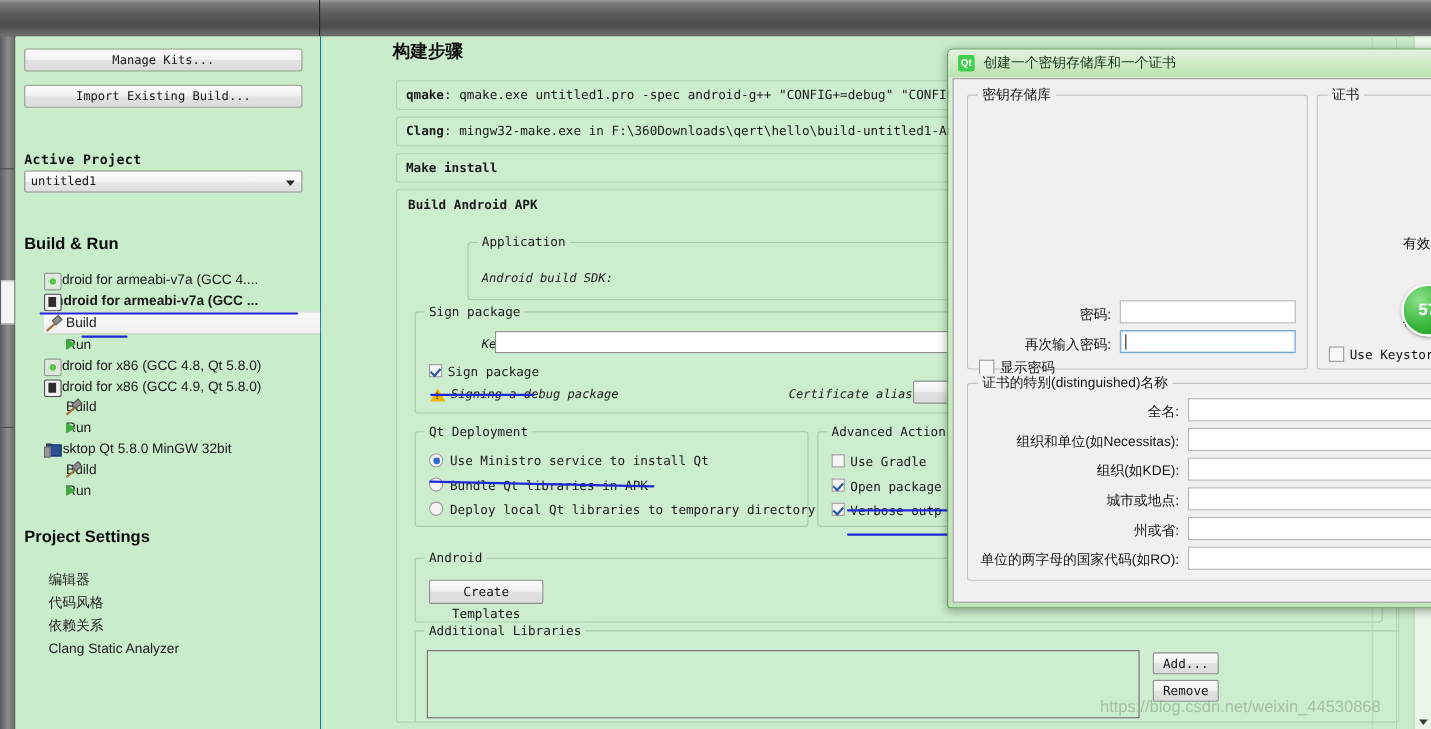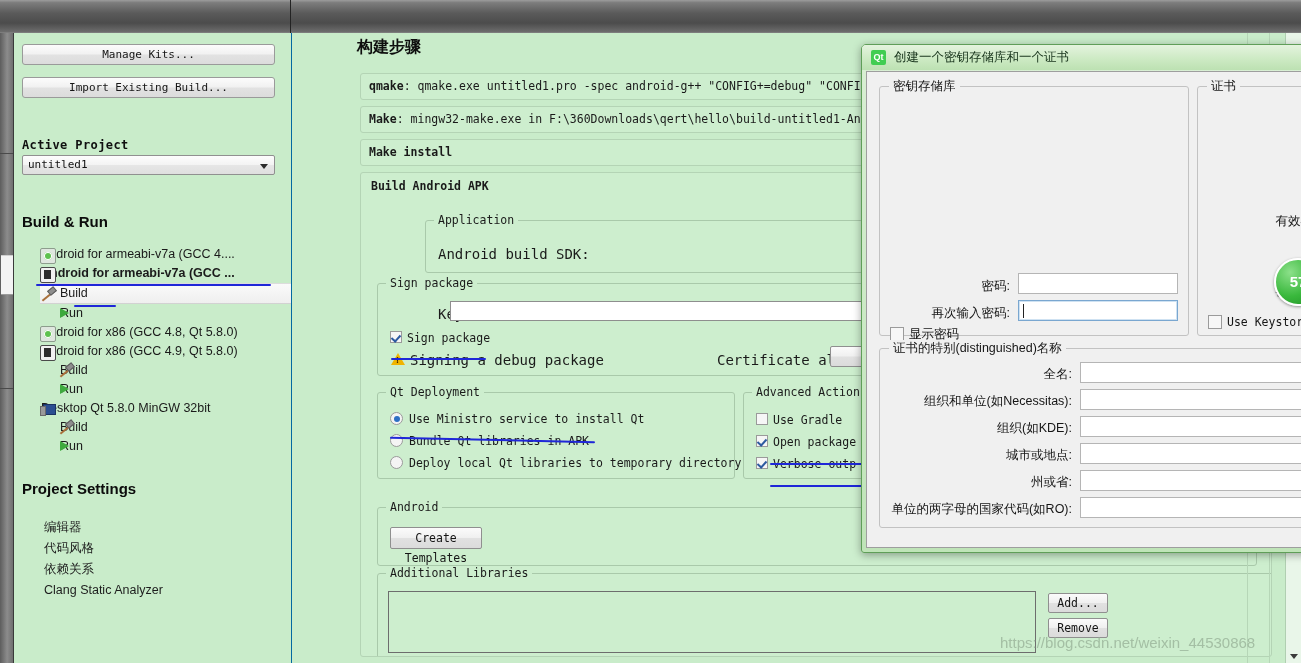--- a/index.html
+++ b/index.html
@@ -312,23 +312,24 @@
     top: -8px; left: 8px;
     background: #cdeece;
     padding: 0 4px;
     font-family: "DejaVu Sans Mono", monospace;
     font-size: 11.5px;
     color: #1a1a1a;
   }
   .fld-label {
     position: absolute;
     font-family: "DejaVu Sans Mono", monospace;
-    font-size: 14px;
+    font-size: 11px;
     color: #1a1a1a;
     white-space: nowrap;
+    font-style: italic;
   }
   .textinput {
     position: absolute;
     box-sizing: border-box;
     background: #ffffff;
     border: 1px solid #8e8e8e;
     height: 20px;
     font-family: "DejaVu Sans Mono", monospace;
     font-size: 11.5px;
     color: #111;
@@ -688,21 +689,21 @@
 
   <div class="main">
 
     <div class="main-title">构建步骤</div>
 
     <div class="step" id="step-qmake">
       <b>qmake</b><span>:&nbsp;</span><span>qmake.exe untitled1.pro -spec android-g++ "CONFIG+=debug" "CONFIG+=qml_deb</span>
     </div>
 
     <div class="step" id="step-make">
-      <b>Make</b><span>:&nbsp;</span><span>mingw32-make.exe in F:\360Downloads\qert\hello\build-untitled1-Android_for_</span>
+      <b>Clang</b><span>:&nbsp;</span><span>mingw32-make.exe in F:\360Downloads\qert\hello\build-untitled1-Android_for_</span>
     </div>
 
     <div class="step" id="step-makeinstall">
       <b>Make install</b>
     </div>
 
     <div class="step" id="step-apk">
       <div class="hdr">Build Android APK</div>
 
       <div class="gbox" style="left:16px; top:47px; width:880px; height:53px;margin-left:48px;">
@@ -755,21 +756,21 @@
         <div class="chk on" style="left:12px; top:42px;">
           <span>Open package</span>
         </div>
         <div class="chk on" style="left:12px; top:64px;">
           <span>Verbose outp</span>
         </div>
       </div>
 
       <div class="gbox" style="left:16px; top:334px; width:880px; height:59px;">
         <span class="legend">Android</span>
-        <div class="pushbtn" style="left:12px; top:19px; width:92px; height:22px; line-height:20px;">Create Templates</div>
+        <div class="pushbtn" style="left:12px; top:19px; width:104px; height:22px; line-height:20px;">Create Templates</div>
       </div>
 
       <div class="gbox" style="left:16px; top:400px; width:996px; height:86px;">
         <span class="legend">Additional Libraries</span>
         <div class="listbox" style="left:10px; top:17px; width:648px; height:62px;"></div>
         <div class="pushbtn" style="left:670px; top:19px; width:60px; height:20px; line-height:18px;">Add...</div>
         <div class="pushbtn" style="left:670px; top:44px; width:60px; height:20px; line-height:18px;">Remove</div>
       </div>
     </div>
 

